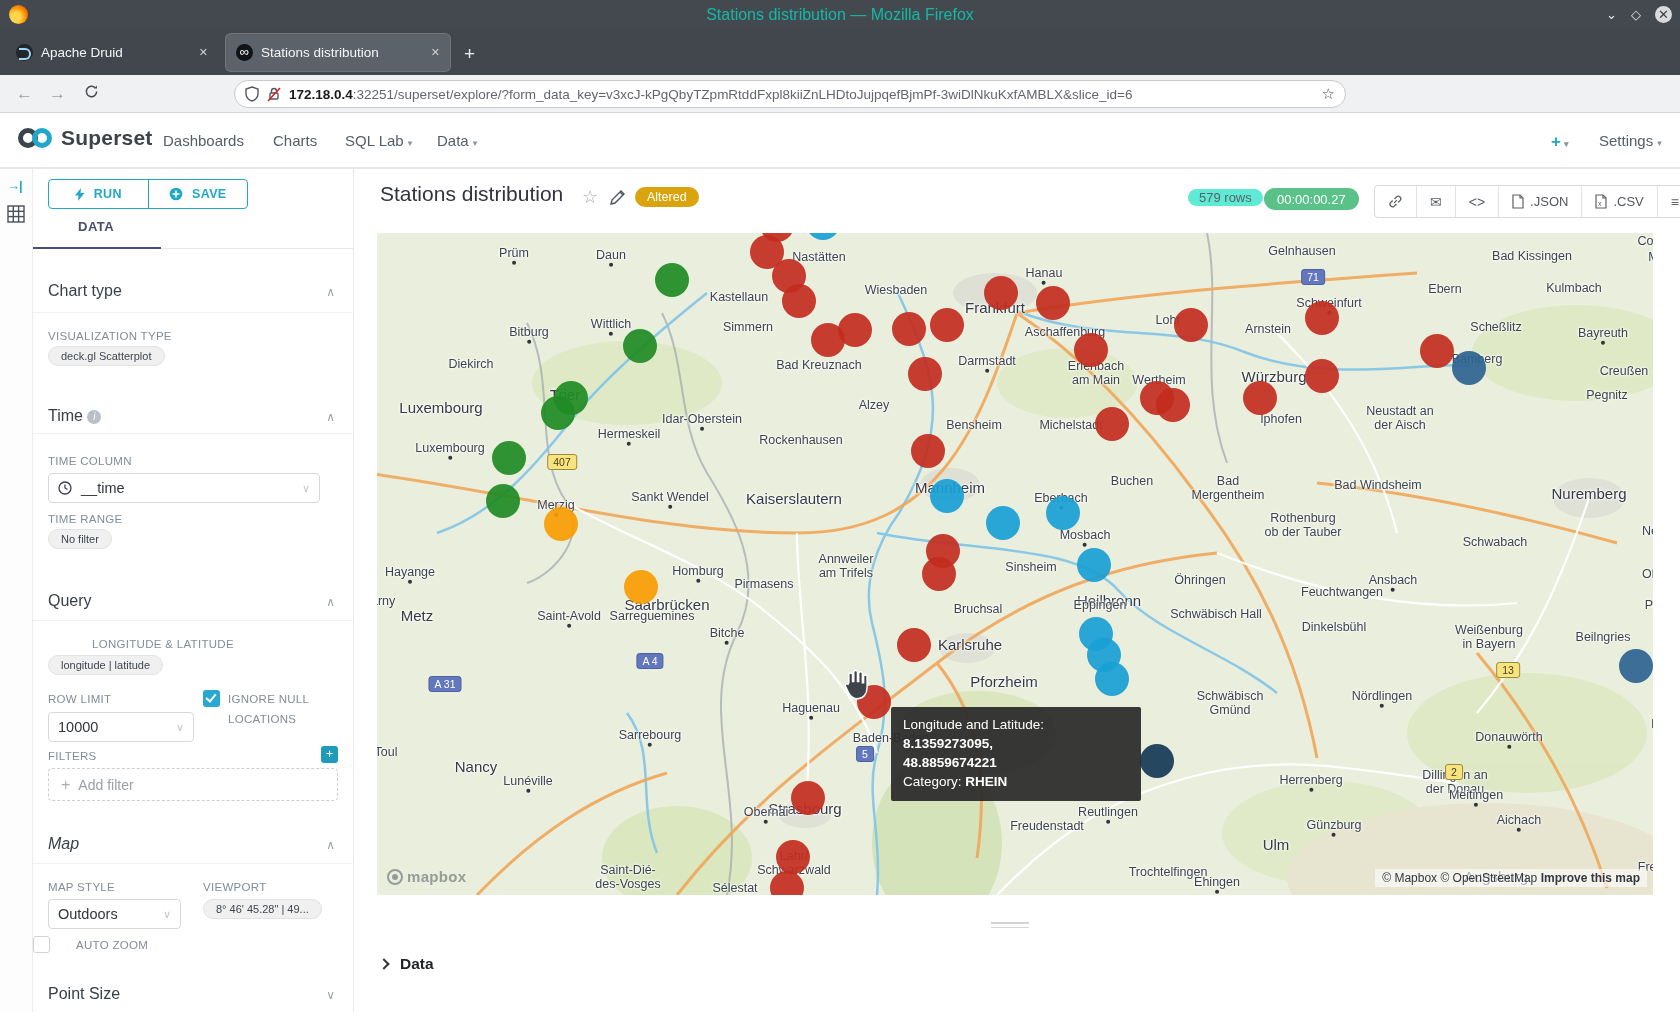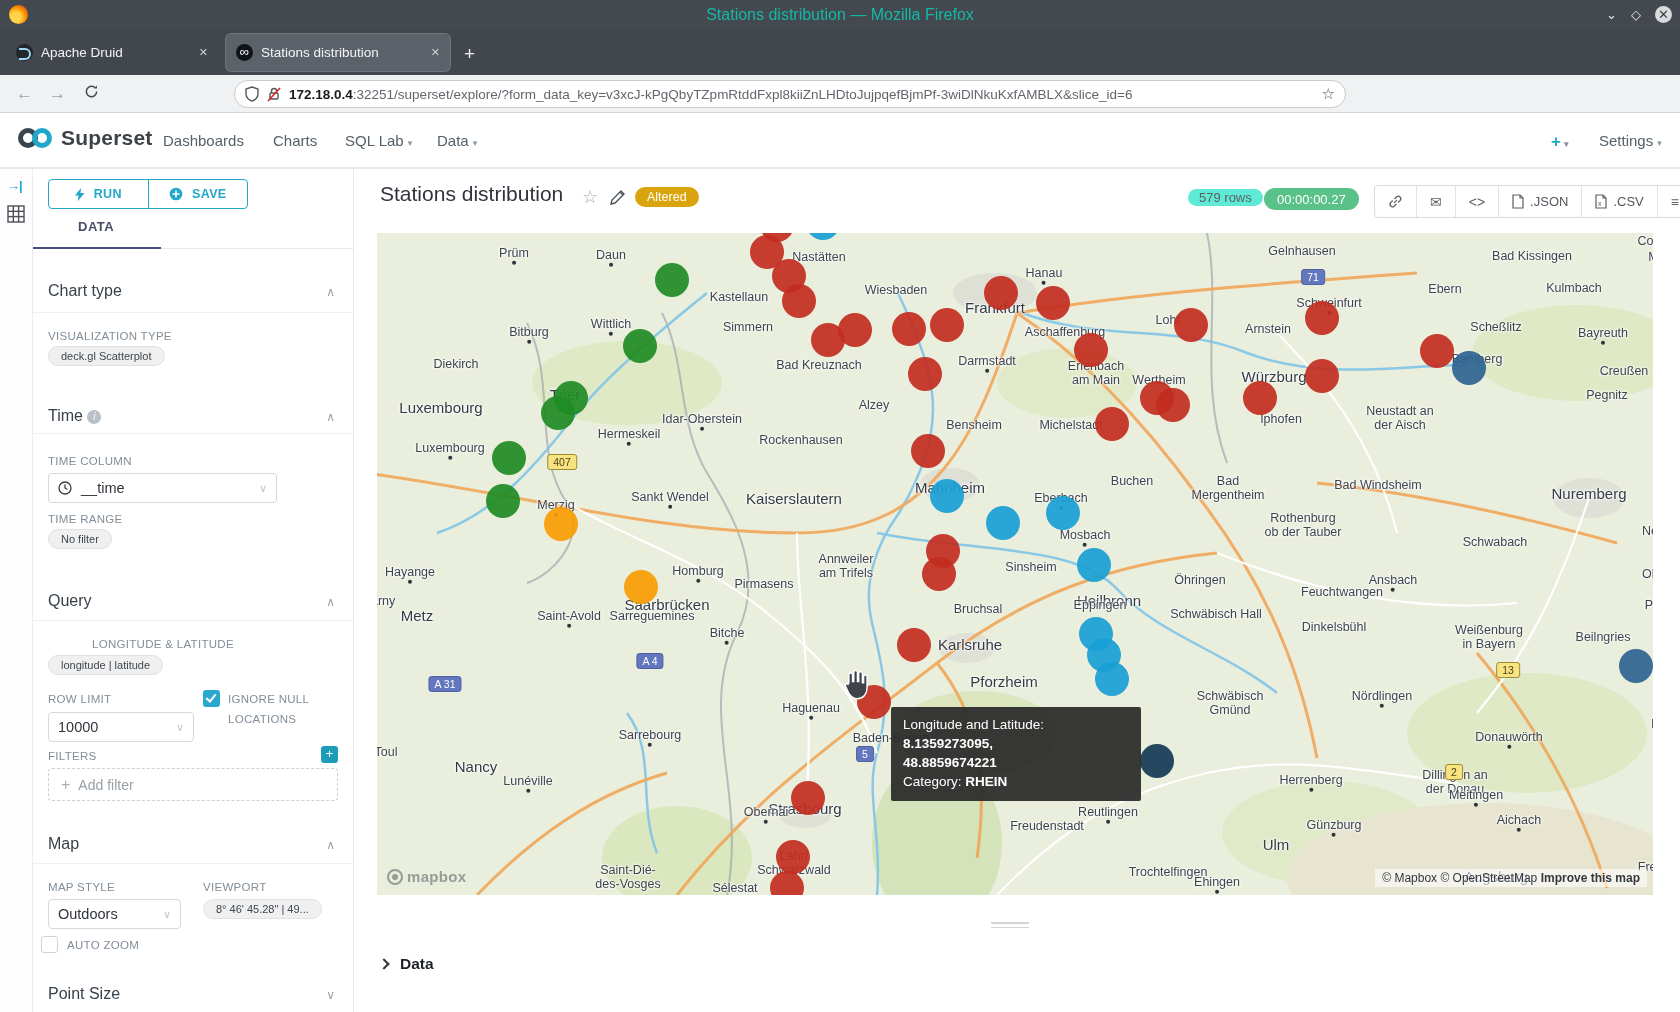--- a/index.html
+++ b/index.html
@@ -266,21 +266,21 @@
     <div class="pabs sec" style="left:15px;top:113px;">Chart type</div>
     <span class="chev" style="top:116px;">∧</span>
     <div class="pabs secline" style="top:143px;"></div>
     <div class="pabs lbl" style="left:15px;top:161px;">VISUALIZATION TYPE</div>
     <span class="pabs pill" style="left:15px;top:177px;">deck.gl Scatterplot</span>
 
     <div class="pabs sec" style="left:15px;top:238px;"><span>Time</span> <span style="display:inline-block;width:14px;height:14px;border-radius:50%;background:#b9c0c7;color:#fff;font-size:10px;line-height:14px;text-align:center;font-style:italic;vertical-align:1px;">i</span></div>
     <span class="chev" style="top:241px;">∧</span>
     <div class="pabs secline" style="top:264px;"></div>
     <div class="pabs lbl" style="left:15px;top:286px;">TIME COLUMN</div>
-    <div class="pabs sel" style="left:15px;top:304px;width:229px;">
+    <div class="pabs sel" style="left:15px;top:304px;width:272px;">
       <svg width="14" height="14" viewBox="0 0 14 14" style="margin-right:9px;">
           <circle cx="7" cy="7" r="6" fill="none" stroke="#3a3f45" stroke-width="1.3"></circle>
           <path d="M7 3.5V7l2.5 1.5" fill="none" stroke="#3a3f45" stroke-width="1.3"></path>
         </svg>
       <span>__time</span>
       <span class="scaret">∨</span>
     </div>
     <div class="pabs lbl" style="left:15px;top:344px;">TIME RANGE</div>
     <span class="pabs pill" style="left:15px;top:360px;">No filter</span>
 
@@ -298,31 +298,31 @@
       <span class="chk on"></span>
       <span class="lbl" style="color:#828d98;line-height:1.7;"><span>IGNORE NULL</span><br><span>LOCATIONS</span></span>
     </div>
     <div class="pabs lbl" style="left:15px;top:581px;">FILTERS</div>
     <span class="pabs plusbox" style="left:288px;top:577px;">+</span>
     <div id="addfilter" class="pabs">
       <span style="font-size:16px;color:#aab0b6;">+</span>
       <span>Add filter</span>
     </div>
 
-    <div class="pabs sec" style="left:15px;top:666px;">Map</div>
+    <div class="pabs sec" style="left:15px;top:666px;font-style:italic;">Map</div>
     <span class="chev" style="top:669px;">∧</span>
     <div class="pabs secline" style="top:694px;"></div>
     <div class="pabs lbl" style="left:15px;top:712px;">MAP STYLE</div>
     <div class="pabs lbl" style="left:170px;top:712px;">VIEWPORT</div>
     <div class="pabs sel" style="left:15px;top:730px;width:133px;">
       <span>Outdoors</span>
       <span class="scaret">∨</span>
     </div>
     <span class="pabs pill" style="left:170px;top:730px;max-width:135px;overflow:hidden;">8° 46' 45.28" | 49...</span>
-    <div class="pabs" style="left:8px;top:767px;display:flex;gap:9px;align-items:center;">
+    <div class="pabs" style="left:0;top:767px;display:flex;gap:26px;align-items:center;">
       <span class="chk off"></span>
       <span class="lbl" style="color:#828d98;">AUTO ZOOM</span>
     </div>
 
     <div class="pabs sec" style="left:15px;top:816px;">Point Size</div>
     <span class="chev" style="top:819px;">∨</span>
   </div>
 
   <div id="main">
     <div id="chart-title">Stations distribution</div>
@@ -443,21 +443,21 @@
           <div class="mlabel big" style="left: 618px; top: 75px;">Frankfurt</div>
           <div class="mlabel" style="left: 952px; top: 70px;">Schweinfurt<span class="citydot"></span></div>
           <div class="mlabel" style="left: 152px; top: 99px;">Bitburg<span class="citydot"></span></div>
           <div class="mlabel" style="left: 234px; top: 91px;">Wittlich<span class="citydot"></span></div>
           <div class="mlabel" style="left: 371px; top: 94px;">Simmern</div>
           <div class="mlabel" style="left: 688px; top: 99px;">Aschaffenburg</div>
           <div class="mlabel" style="left: 791px; top: 87px;">Lohr</div>
           <div class="mlabel" style="left: 891px; top: 96px;">Arnstein</div>
           <div class="mlabel" style="left: 1119px; top: 94px;">Scheßlitz</div>
           <div class="mlabel" style="left: 1226px; top: 100px;">Bayreuth<span class="citydot"></span></div>
-          <div class="mlabel" style="left: 79px; top: 131px; text-align: right;">Diekirch</div>
+          <div class="mlabel" style="left: 94px; top: 131px; text-align: right;">Diekirch</div>
           <div class="mlabel" style="left: 442px; top: 132px;">Bad Kreuznach</div>
           <div class="mlabel" style="left: 497px; top: 172px;">Alzey</div>
           <div class="mlabel" style="left: 610px; top: 128px;">Darmstadt<span class="citydot"></span></div>
           <div class="mlabel" style="left: 719px; top: 140px;">Erlenbach
 am Main</div>
           <div class="mlabel" style="left: 782px; top: 147px;">Wertheim</div>
           <div class="mlabel big" style="left: 897px; top: 144px;">Würzburg</div>
           <div class="mlabel" style="left: 1100px; top: 126px;">Bamberg</div>
           <div class="mlabel" style="left: 1247px; top: 138px;">Creußen</div>
           <div class="mlabel" style="left: 1230px; top: 162px;">Pegnitz</div>

